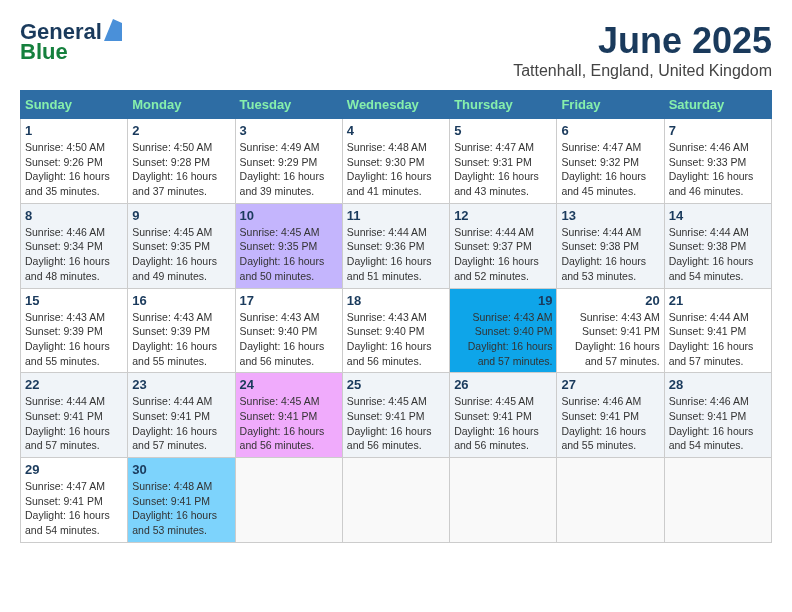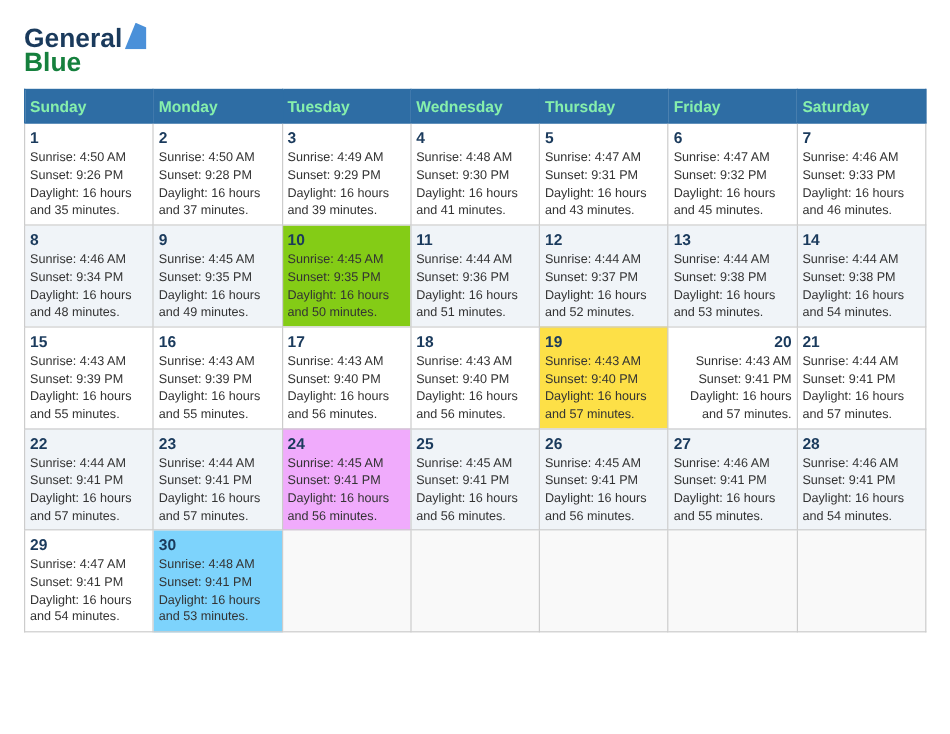--- a/index.html
+++ b/index.html
@@ -90,20 +90,24 @@
   <div class="logo-container">
     <div class="logo-wrapper">
       <div style="display:flex;align-items:center;">
         <span class="logo-text">General</span>
         <svg width="18" height="22" viewBox="0 0 18 22" style="margin-left:2px;margin-top:-4px;">
           <polygon points="0,22 18,22 18,4 9,0" fill="#4a90d9"></polygon>
         </svg>
       </div>
       <span class="logo-text" style="color:#15803d;margin-top:-4px;">Blue</span>
     </div>
+  </div>
+  <div class="title-block">
+    <div class="main-title">June 2025</div>
+    <div class="subtitle">Tattenhall, England, United Kingdom</div>
   </div>
 </div>
 
 <table class="calendar">
   <thead>
     <tr>
       <th>Sunday</th>
       <th>Monday</th>
       <th>Tuesday</th>
       <th>Wednesday</th>
@@ -145,21 +149,21 @@
       </tr>
       <tr>
         <td style="background: rgb(240, 244, 248);">
         <span class="day-number">8</span>
         <span class="day-info">Sunrise: 4:46 AM<br>Sunset: 9:34 PM<br>Daylight: 16 hours and 48 minutes.</span>
       </td>
         <td style="background: rgb(240, 244, 248);">
         <span class="day-number">9</span>
         <span class="day-info">Sunrise: 4:45 AM<br>Sunset: 9:35 PM<br>Daylight: 16 hours and 49 minutes.</span>
       </td>
-        <td style="background: #84cc16;">
+        <td style="background: #c4b5fd;">
         <span class="day-number">10</span>
         <span class="day-info">Sunrise: 4:45 AM<br>Sunset: 9:35 PM<br>Daylight: 16 hours and 50 minutes.</span>
       </td>
         <td style="background: rgb(240, 244, 248);">
         <span class="day-number">11</span>
         <span class="day-info">Sunrise: 4:44 AM<br>Sunset: 9:36 PM<br>Daylight: 16 hours and 51 minutes.</span>
       </td>
         <td style="background: rgb(240, 244, 248);">
         <span class="day-number">12</span>
         <span class="day-info">Sunrise: 4:44 AM<br>Sunset: 9:37 PM<br>Daylight: 16 hours and 52 minutes.</span>
@@ -183,21 +187,21 @@
         <span class="day-info">Sunrise: 4:43 AM<br>Sunset: 9:39 PM<br>Daylight: 16 hours and 55 minutes.</span>
       </td>
         <td style="background: rgb(255, 255, 255);">
         <span class="day-number">17</span>
         <span class="day-info">Sunrise: 4:43 AM<br>Sunset: 9:40 PM<br>Daylight: 16 hours and 56 minutes.</span>
       </td>
         <td style="background: rgb(255, 255, 255);">
         <span class="day-number">18</span>
         <span class="day-info">Sunrise: 4:43 AM<br>Sunset: 9:40 PM<br>Daylight: 16 hours and 56 minutes.</span>
       </td>
-        <td style="background: #fde047;">
+        <td style="background: #0ea5e9; text-align: right;">
         <span class="day-number">19</span>
         <span class="day-info">Sunrise: 4:43 AM<br>Sunset: 9:40 PM<br>Daylight: 16 hours and 57 minutes.</span>
       </td>
         <td style="background: rgb(255, 255, 255); text-align: right;">
         <span class="day-number">20</span>
         <span class="day-info">Sunrise: 4:43 AM<br>Sunset: 9:41 PM<br>Daylight: 16 hours and 57 minutes.</span>
       </td>
         <td style="background: rgb(255, 255, 255);">
         <span class="day-number">21</span>
         <span class="day-info">Sunrise: 4:44 AM<br>Sunset: 9:41 PM<br>Daylight: 16 hours and 57 minutes.</span>

